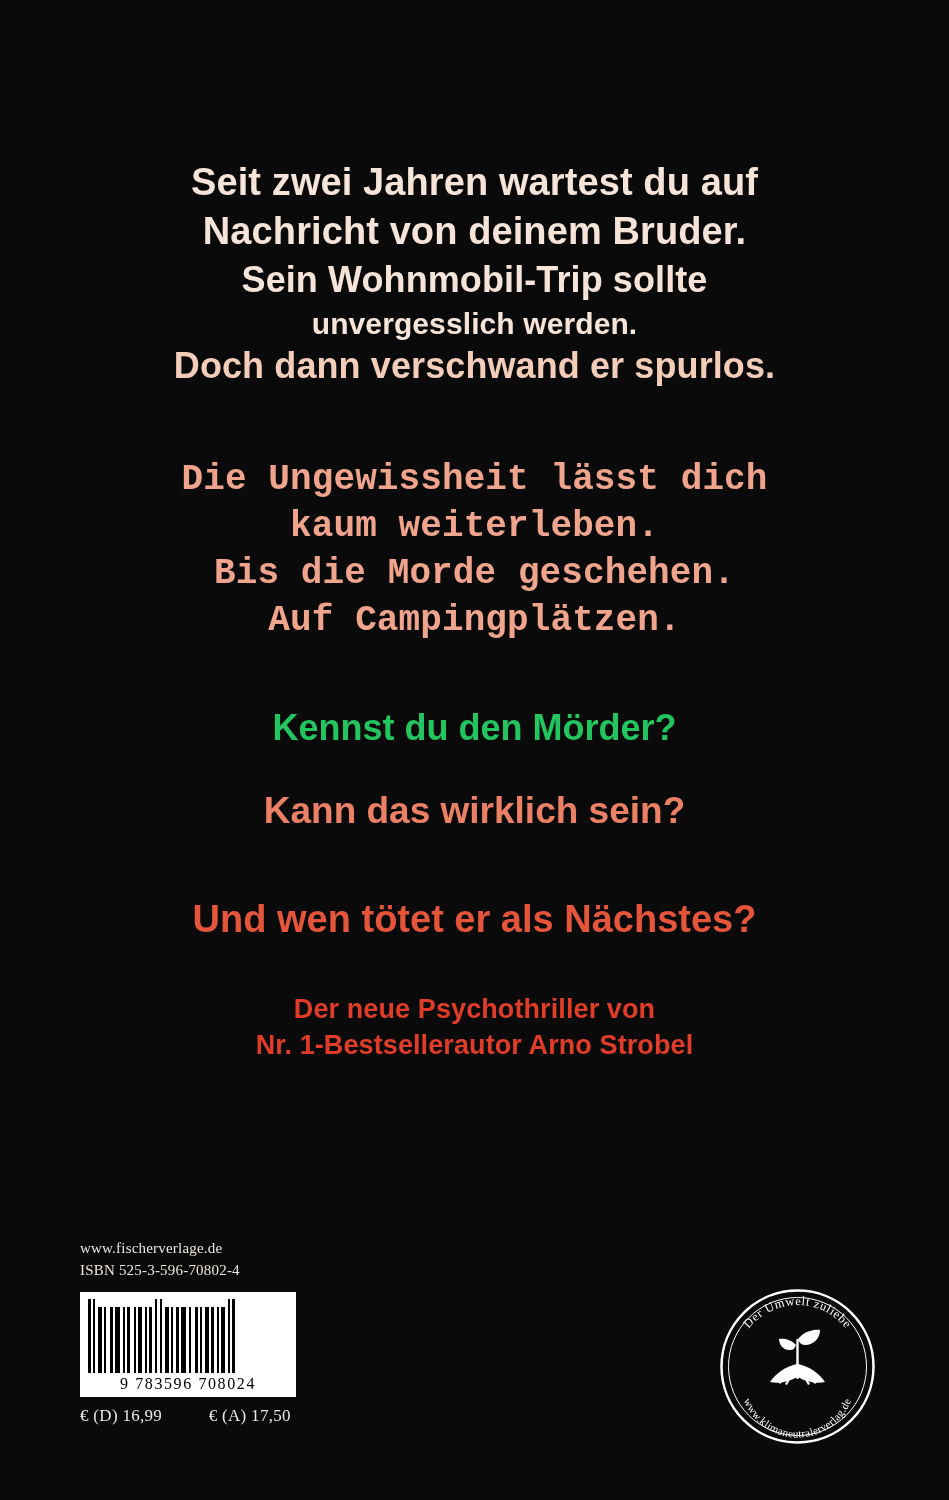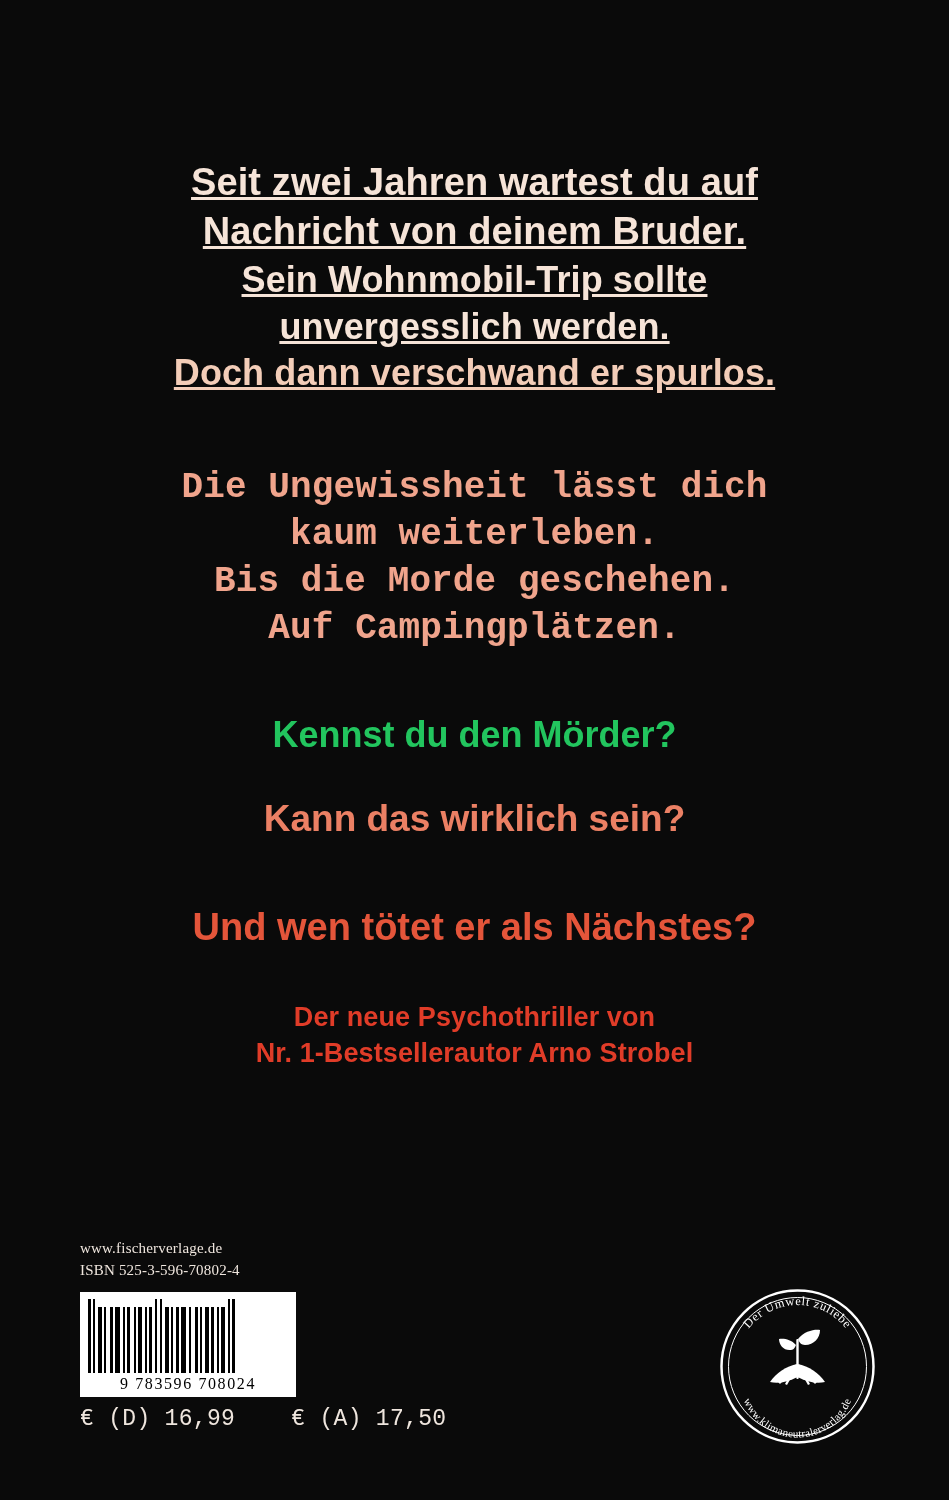--- a/index.html
+++ b/index.html
@@ -38,26 +38,25 @@
     font-weight: bold;
     letter-spacing: 0.1px;
     line-height: 1.30;
     white-space: nowrap;
   }
 
   
   .p1 .line {
     color: #f6e4d8;
     font-size: 37px;
-    text-decoration: underline;
   }
   .p1 .l1 { font-size: 38px; }
   .p1 .l2 { font-size: 38px; }
   .p1 .l3 { font-size: 36px; }
-  .p1 .l4 { font-size: 36px; }
+  .p1 .l4 { font-size: 30px; }
   .p1 .l5 { color: #f3cdb8; font-size: 36px; }
 
   
   .p2 {
     margin-top: 68px;
     font-family: Liberation Mono, monospace;
   }
   .p2 .line {
     color: #f0a48c;
     font-size: 36px;
@@ -124,22 +123,22 @@
     font-family: "Liberation Serif", serif;
     font-size: 16px;
     letter-spacing: 1.6px;
     text-align: center;
     font-weight: normal;
   }
 
   .prices {
     margin-top: 9px;
     color: #efe6de;
-    font-family: Liberation Mono, monospace;
-    font-size: 23px;
+    font-family: Liberation Serif, serif;
+    font-size: 17px;
     letter-spacing: 0.3px;
   }
   .prices span.p-a { margin-left: 42px; }
 
   
   .seal {
     position: absolute;
     left: 716px;
     top: 1285px;
     width: 163px;

